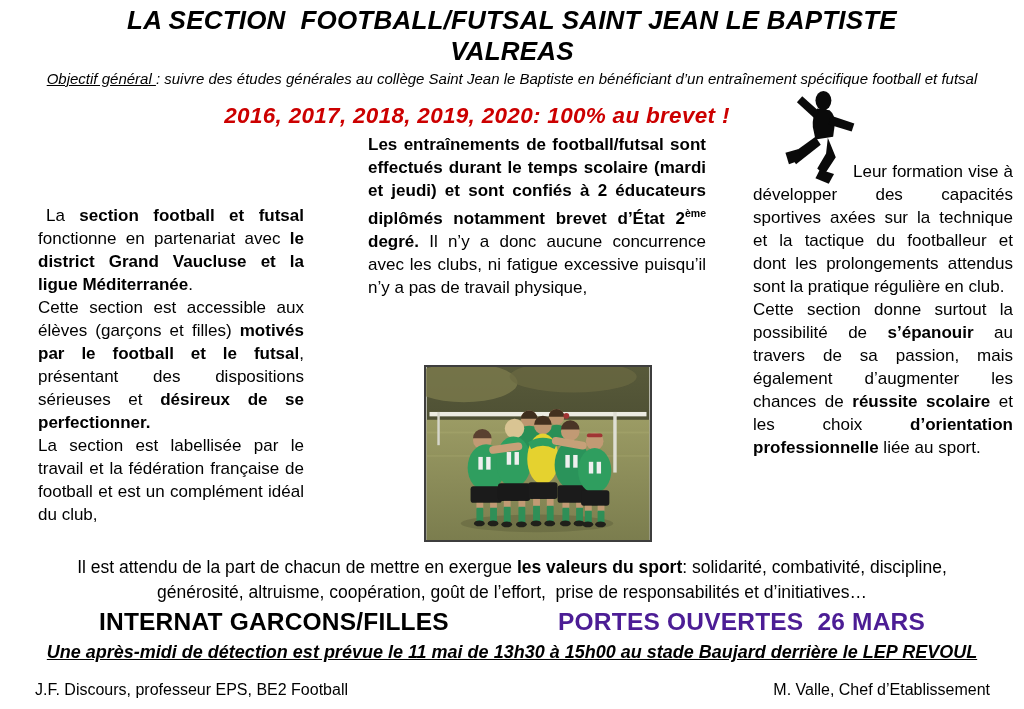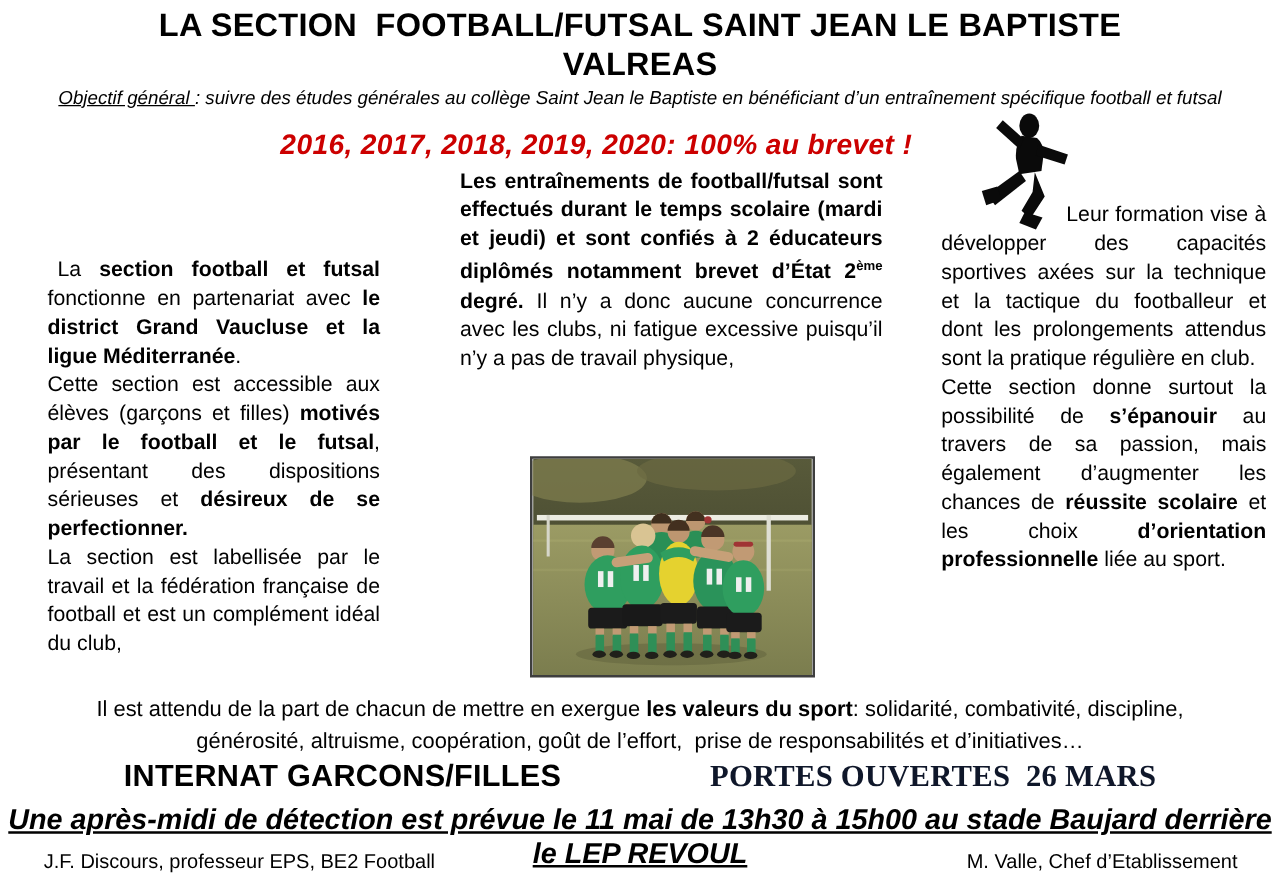--- a/index.html
+++ b/index.html
@@ -15,21 +15,21 @@
   }
   .prewrap { white-space: pre-wrap; }
   .b { font-weight: bold; }
   .i { }
   .u { text-decoration: underline; }
   sup { font-size: 0.62em; }
 
   
   .header { position: absolute; top: 5px; left: 0; width: 100%; text-align: center; }
   .title { margin: 0; font-size: 26px; font-weight: bold; line-height: 31px; letter-spacing: 0.2px; }
-  .title-line { display: block; }
+  .title-line { display: block; font-style: italic; }
   .objective { margin: 3px 4px 0; font-size: 15px; font-style: italic; line-height: 18px; }
   .achievement {
     margin: 15px 70px 0 0;
     font-size: 22.5px; font-weight: bold; font-style: italic;
     letter-spacing: 0.3px;
     text-align: center;
   }
 
   
   .player-icon { position: absolute; left: 779px; top: 90px; width: 80px; height: 106px; }
@@ -55,21 +55,21 @@
   .values p { margin: 0; }
   .cta-row {
     position: absolute; top: 608px; left: 99px; width: 826px;
     display: flex; align-items: baseline; justify-content: space-between;
   }
   .internat { font-size: 24.5px; font-weight: bold; letter-spacing: 0.2px; }
   .portes   { font-size: 24.5px; font-weight: bold; letter-spacing: 0.2px; }
   .detection {
     position: absolute; top: 642px; left: 0; width: 1024px;
     text-align: center;
-    font-size: 23px; font-weight: bold; font-style: italic;
+    font-size: 18px; font-weight: bold; font-style: italic;
     text-decoration: underline;
   }
   .signatures {
     position: absolute; top: 681px; left: 35px; width: 955px;
     display: flex; justify-content: space-between;
     font-size: 16px;
     align-items: center;
   }
 </style>
 </head>
@@ -212,21 +212,21 @@
       <rect x="128" y="74" width="36" height="8" rx="4" fill="#c6a078" transform="rotate(10 146 78)"></rect>
     </svg>
   </div>
 
   <div class="values">
     <p class="prewrap"><span>Il est attendu de la part de chacun de mettre en exergue </span><span class="b">les valeurs du sport</span><span>: solidarité, combativité, discipline, générosité, altruisme, coopération, goût de l’effort,  prise de responsabilités et d’initiatives…</span></p>
   </div>
 
   <div class="cta-row">
     <span class="internat">INTERNAT GARCONS/FILLES</span>
-    <span class="portes prewrap" style="color: #0f172a; font-family: Liberation Serif, serif;">PORTES OUVERTES  26 MARS</span>
+    <span class="portes prewrap" style="color: #4c1d95;">PORTES OUVERTES  26 MARS</span>
   </div>
 
   <div class="detection">Une après-midi de détection est prévue le 11 mai de 13h30 à 15h00 au stade Baujard derrière le LEP REVOUL</div>
 
   <div class="signatures">
     <span>J.F. Discours, professeur EPS, BE2 Football</span>
     <span>M. Valle, Chef d’Etablissement</span>
   </div>
 
 </div>

